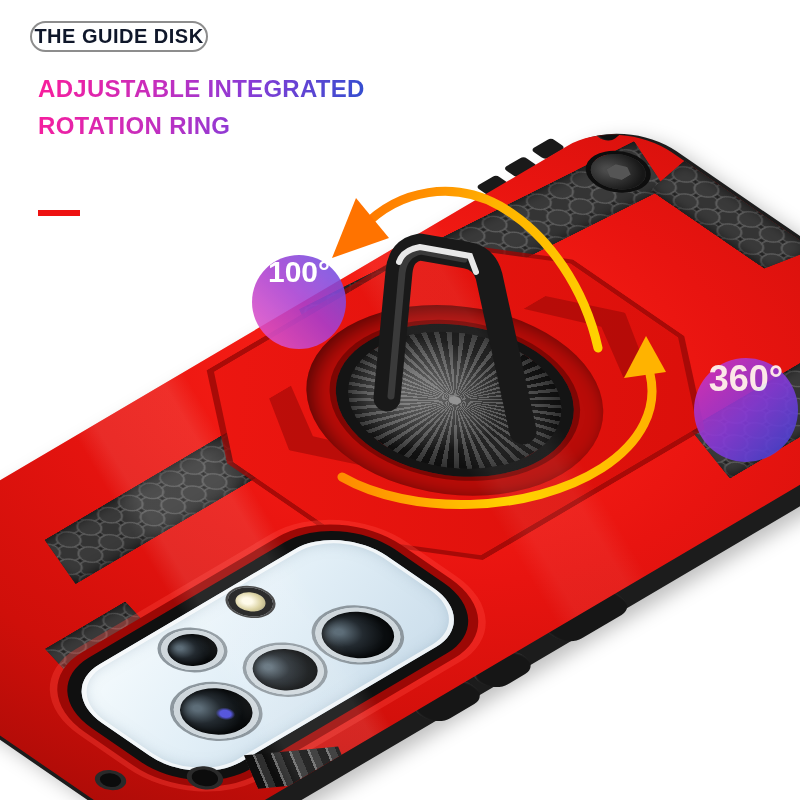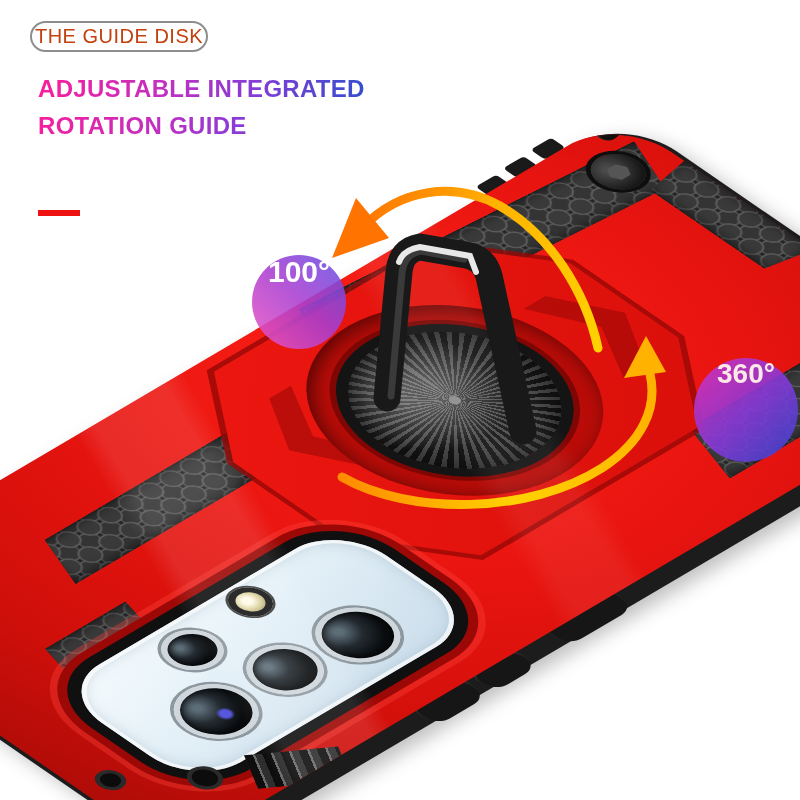--- a/index.html
+++ b/index.html
@@ -4,21 +4,21 @@
 <style>
   * { margin:0; padding:0; box-sizing:border-box; }
   html,body { width:800px; height:800px; overflow:hidden; background:#fff;
               font-family:"Liberation Sans", sans-serif; }
   .stage { position:relative; width:800px; height:800px; background:#fff; overflow:hidden; }
 
   
   .brand-pill { position:absolute; left:30px; top:21px; width:178px; height:31px;
     border:2px solid #8d8d8d; border-radius:17px; display:flex; align-items:center;
     justify-content:center; z-index:9; background:#fff; }
-  .brand-pill span { font-size:20px; font-weight:400; color:#c2410c; letter-spacing:.5px; }
+  .brand-pill span { font-size:20px; font-weight:700; color:#0f172a; letter-spacing:.5px; }
 
   .headline { position:absolute; left:38px; top:70px; z-index:9; line-height:37px;
     font-size:24px; font-weight:700; letter-spacing:.3px;
     background-image:linear-gradient(103deg, var(--grad-pink) 0%, #c22fc0 38%, #8a3bd6 62%, var(--grad-blue) 100%);
     -webkit-background-clip:text; background-clip:text; color:transparent; }
   .headline div { white-space:nowrap; }
   .underline { position:absolute; left:38px; top:210px; width:42px; height:6px;
     background:var(--underline); z-index:9; }
 
   
@@ -114,35 +114,35 @@
     background:repeating-linear-gradient(90deg,#0e0e0e 0 7px,#6a6a6a 7px 9px,#2e2e2e 9px 15px); }
 
   
   .overlay-svg { position:absolute; inset:0; z-index:5; pointer-events:none; }
 
   
   .callout { position:absolute; border-radius:50%; display:flex; align-items:flex-start;
     justify-content:center; color:#fff; font-weight:700; z-index:7; }
   .callout-100 { left:252px; top:255px; width:94px; height:94px; font-size:30px; opacity:.88;
     background:linear-gradient(to bottom left, var(--c100-a) 0%, #a93fd2 48%, var(--c100-b) 100%); }
-  .callout-360 { left:694px; top:358px; width:104px; height:104px; font-size:28px; opacity:.9;
+  .callout-360 { left:694px; top:358px; width:104px; height:104px; font-size:36px; opacity:.9;
     background:linear-gradient(135deg, var(--c360-a) 0%, #8739d8 52%, var(--c360-b) 100%); }
 </style>
 </head>
 <body>
 
 <div class="stage">
 
   <div class="brand-pill">
     <span>THE GUIDE DISK</span>
   </div>
 
   <h1 class="headline">
     <div>ADJUSTABLE INTEGRATED</div>
-    <div>ROTATION GUIDE</div>
+    <div>ROTATION RING</div>
   </h1>
   <div class="underline"></div>
 
   <div class="case-back">
     <div class="side-button" style="left:285px; top:398px; width:60px; height:34px;"></div>
     <div class="side-button" style="left:352px; top:400px; width:52px; height:32px;"></div>
     <div class="side-button" style="left:440px; top:392px; width:78px; height:38px;"></div>
     <div class="grip-bump" style="left:800px; top:-13px;"></div>
     <div class="grip-bump" style="left:834px; top:-15px;"></div>
     <div class="grip-bump" style="left:868px; top:-17px;"></div>

